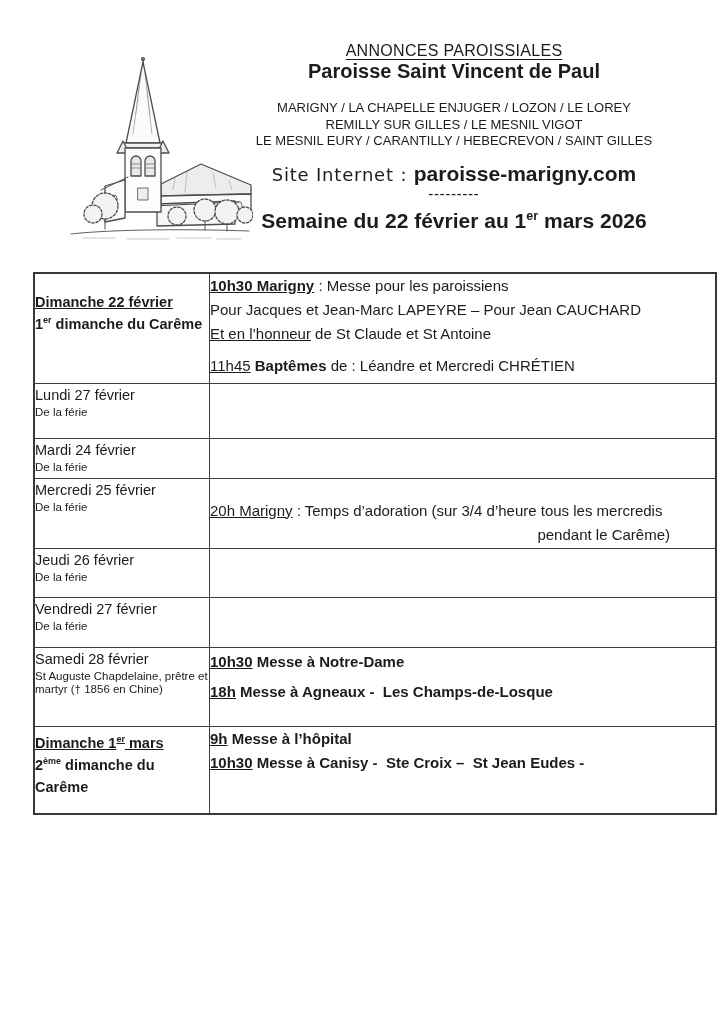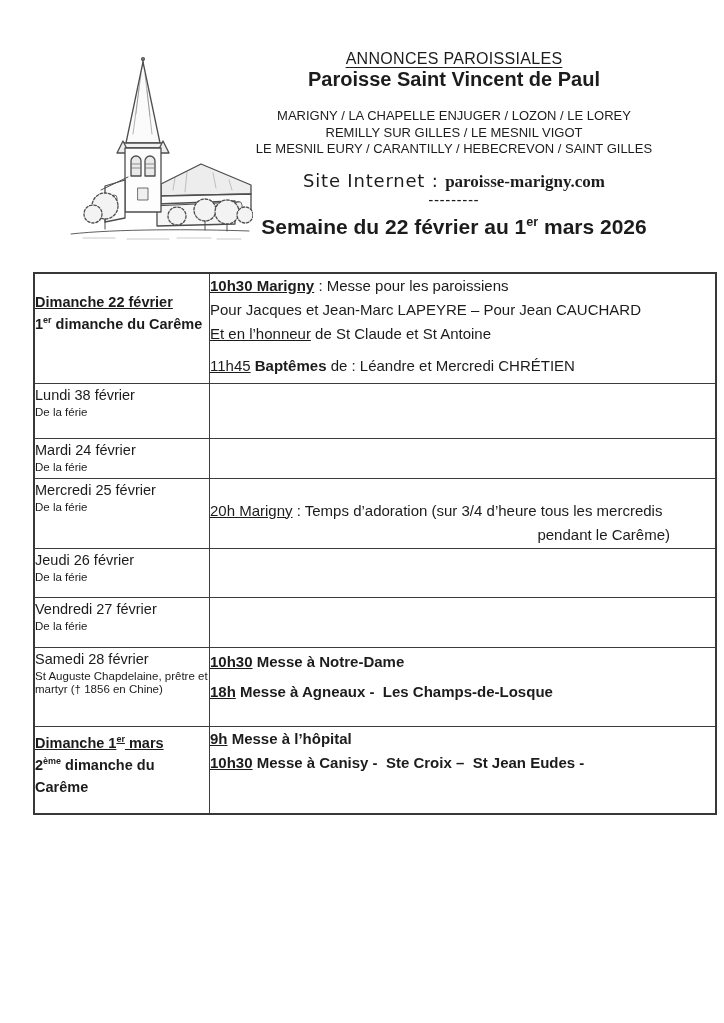--- a/index.html
+++ b/index.html
@@ -5,31 +5,31 @@
   html,body { margin:0; padding:0; background:#ffffff; }
   .page {
     position:relative; width:724px; height:1023px; background:#ffffff;
     font-family:"Liberation Sans", sans-serif; color:#1c1c1c; overflow:hidden;
   }
   
   .church {
     position:absolute; left:55px; top:54px; width:198px; height:190px;
   }
   .header-text {
-    position:absolute; left:188px; top:50px; width:532px; text-align:center;
+    position:absolute; left:188px; top:42px; width:532px; text-align:center;
   }
   .doc-title {
     font-size:16px; letter-spacing:.3px;
     text-decoration:underline; text-underline-offset:3px;
   }
   .parish-name { font-size:20px; font-weight:bold; }
   .communes { margin-top:17px; font-size:13px; line-height:16.5px; }
   .site-line { margin-top:12px; font-size:18px; }
   .site-label { font-family:"DejaVu Sans", sans-serif; letter-spacing:.8px; }
-  .site-value { font-family:Liberation Serif, serif; font-weight:bold; font-size:17px; }
+  .site-value { font-family:Liberation Sans, sans-serif; font-weight:bold; font-size:21px; }
   .dashes {
     font-family:"Liberation Serif", serif; font-weight:bold;
     font-size:14px; line-height:12px; letter-spacing:1px; margin-top:2px;
   }
   .week-title { margin-top:9px; font-size:21px; font-weight:bold; }
   .week-title sup { font-size:60%; }
   
   table.schedule {
     position:absolute; left:33px; top:272px; width:684px;
     border-collapse:collapse; table-layout:fixed;
@@ -120,21 +120,21 @@
           </td>
           <td class="events-cell">
             <div class="line"><span style="font-weight: bold; text-decoration: underline;">10h30 Marigny</span><span> : Messe pour les paroissiens</span></div>
             <div class="line"><span>Pour Jacques et Jean-Marc LAPEYRE – Pour Jean CAUCHARD</span></div>
             <div class="line"><span style="text-decoration: underline;">Et en l’honneur</span><span> de St Claude et St Antoine</span></div>
             <div class="line" style="margin-top: 8px;"><span style="text-decoration: underline;">11h45</span><span> </span><span style="font-weight: bold; text-align: right;">Baptêmes</span><span> de : Léandre et Mercredi CHRÉTIEN</span></div>
           </td>
         </tr>
         <tr style="height: 55px;">
           <td class="day-cell">
-            <div class="line"><span>Lundi 38 février</span></div>
+            <div class="line"><span>Lundi 27 février</span></div>
             <div class="line small"><span>De la férie</span></div>
           </td>
           <td class="events-cell"></td>
         </tr>
         <tr style="height: 40px;">
           <td class="day-cell">
             <div class="line"><span>Mardi 24 février</span></div>
             <div class="line small"><span>De la férie</span></div>
           </td>
           <td class="events-cell"></td>

